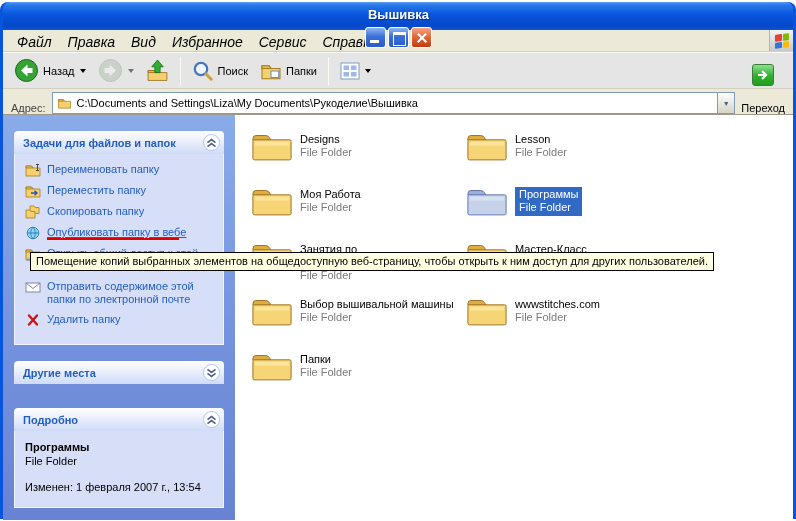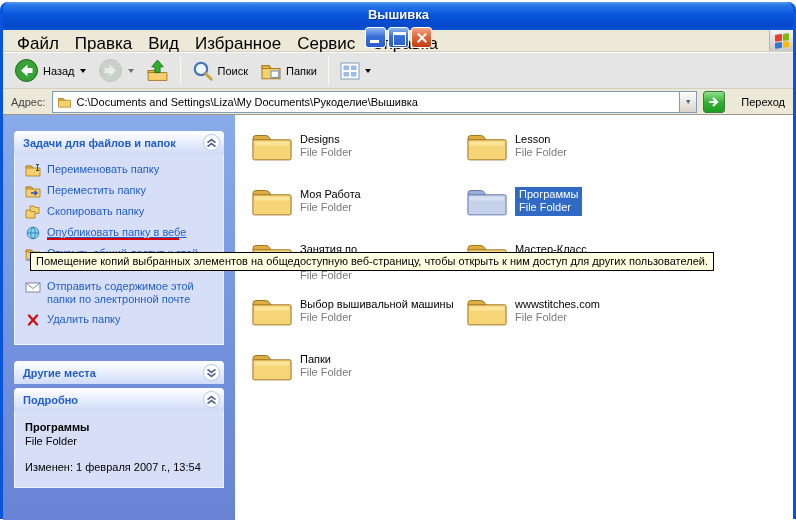--- a/index.html
+++ b/index.html
@@ -16,42 +16,42 @@
             background:linear-gradient(180deg,#8db6f2,#3b6fd8 45%,#2a5cc8); cursor:pointer; }
   .tb-btn.min::after { content:""; position:absolute; left:4px; bottom:4px; width:9px; height:3px; background:#fff; }
   .tb-btn.max::after { content:""; position:absolute; left:4px; top:4px; width:11px; height:10px; border:1px solid #fff; border-top:3px solid #fff; }
   .tb-btn.close { background:linear-gradient(180deg,#f3a488,#e06a3c 45%,#c23a12); }
   .tb-btn.close::before,.tb-btn.close::after { content:""; position:absolute; left:4px; top:8.5px; width:12px; height:2.4px; background:#fff; }
   .tb-btn.close::before { transform:rotate(45deg); }
   .tb-btn.close::after { transform:rotate(-45deg); }
   
   .menubar { height:22px; background:#ece9d8; display:flex; align-items:stretch; padding-left:6px;
              border-bottom:1px solid #d4d0be; }
-  .menu-item { font-size:17px; color:#000; padding:4px 8px 0 8px; cursor:pointer; }
+  .menu-item { font-size:14px; color:#000; padding:4px 8px 0 8px; cursor:pointer;font-style:italic; }
   .menu-logo { margin-left:auto; width:24px; background:linear-gradient(180deg,#f4f4f4,#c9c9c9);
                border-left:1px solid #b8b4a2; display:flex; align-items:center; justify-content:center; }
   .flag { width:14px; height:14px; display:grid; grid-template-columns:1fr 1fr; grid-template-rows:1fr 1fr; gap:1px; transform:skewY(-6deg); }
   .flag i { border-radius:1px; }
   
   .toolbar { height:37px; background:#e5e5e5; display:flex; align-items:center; gap:2px; padding:12px 6px;
              border-bottom:1px solid #d4d0be; border-top:1px solid #fbfaf4; }
   .tool { display:flex; align-items:center; gap:4px; padding:2px 5px; font-size:11px; color:#000; cursor:pointer; border-radius:3px; }
   .tool.disabled { opacity:.5; }
   .dd { width:0; height:0; border-left:3.5px solid transparent; border-right:3.5px solid transparent; border-top:4px solid #000; margin-left:1px; }
   .sep { width:1px; height:28px; background:#c9c5b2; border-right:1px solid #fbfaf4; margin:0 4px; }
   .faded { opacity:.45; filter:saturate(.3); }
   
-  .addressbar { height:26px; background:#ece9d8; display:flex; align-items:center; gap:6px; padding:0 8px 0 8px;
+  .addressbar { height:26px; background:#ece9d8; display:flex; align-items:flex-end; gap:6px; padding:0 8px 0 8px;
                 border-bottom:1px solid #9e9a87; }
   .addr-label { font-size:11px; color:#444; }
   .addr-combo { flex:1; height:22px; background:#fff; border:1px solid #7f9db9; display:flex; align-items:center; gap:5px; padding-left:4px; cursor:text; }
   .addr-path { flex:1; font-size:11px; color:#000; white-space:nowrap; overflow:hidden; }
   .addr-drop { width:17px; height:20px; background:linear-gradient(180deg,#fdfdfd,#d8d4c8); border-left:1px solid #7f9db9;
                display:flex; align-items:center; justify-content:center; font-size:7px; color:#4d6185; cursor:pointer; }
-  .go { display:flex; align-items:center; gap:16px; font-size:11px; }
+  .go { display:flex; align-items:center; gap:16px; font-size:11px;flex-direction:column; }
   .go-btn { width:22px; height:22px; border-radius:3px; border:1px solid #3c7d3c;
             background:linear-gradient(180deg,#8ee08e,#2fae2f 55%,#1f9e1f); display:flex; align-items:center; justify-content:center; cursor:pointer; }
   
   .bodyarea { display:flex; height:405px; }
   .sidebar { width:232px; background:linear-gradient(180deg,#8aabe9,#7492dd 55%,#6883d4); padding:16px 11px 28px 11px; overflow:hidden; }
   .section { margin-bottom:16px; }
   .sec-header { height:23px; background:linear-gradient(180deg,#ffffff,#cfdbf7); border-radius:4px 4px 0 0;
                 display:flex; align-items:center; justify-content:space-between; padding:0 4px 0 9px;
                 color:#215dc6; font-weight:bold; font-size:11px; cursor:pointer; }
   .chev { width:17px; height:17px; border-radius:50%; background:#fff; border:1px solid #b5c6ea;
@@ -263,21 +263,21 @@
           </div>
           <div class="task">
             <svg class="ticon" width="16" height="14" viewBox="0 0 16 14">
               <path d="M4 2.5 L12 11.5 M12 2.5 L4 11.5" stroke="#d11313" stroke-width="2.4" stroke-linecap="round"></path>
             </svg>
             <span class="tlabel">Удалить папку</span>
           </div>
         </div>
       </div>
 
-      <div class="section" style="margin-bottom:4px;">
+      <div class="section" style="margin-bottom:24px;">
         <div class="sec-header">
           <span>Другие места</span>
           <span class="chev">
             <svg width="11" height="10" viewBox="0 0 11 10">
                 <use href="#chev-down"></use>
               </svg>
           </span>
         </div>
       </div>
 

